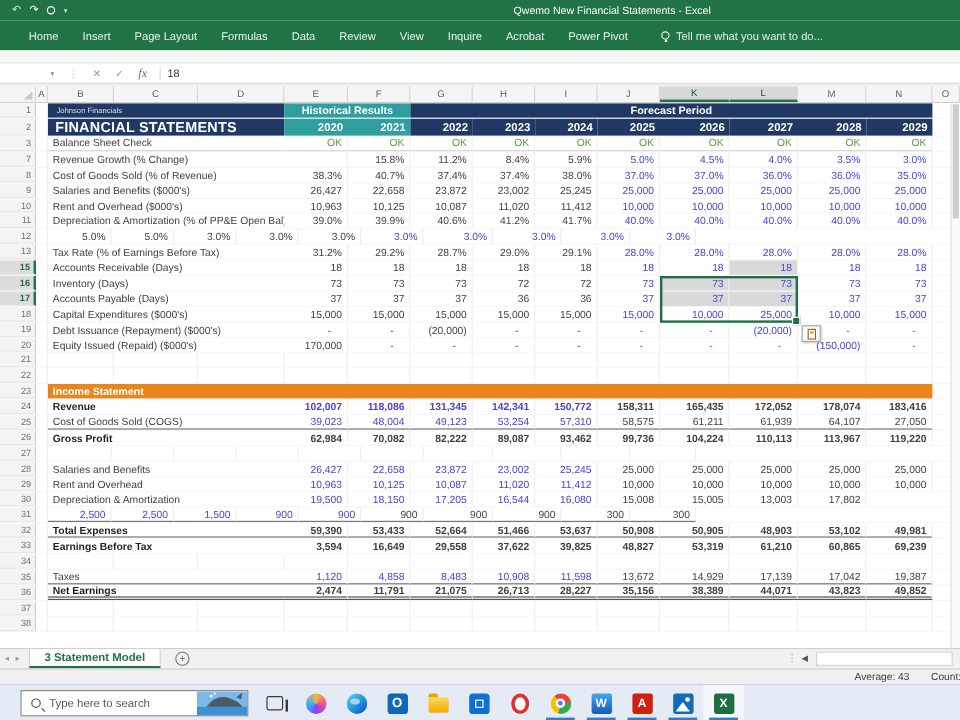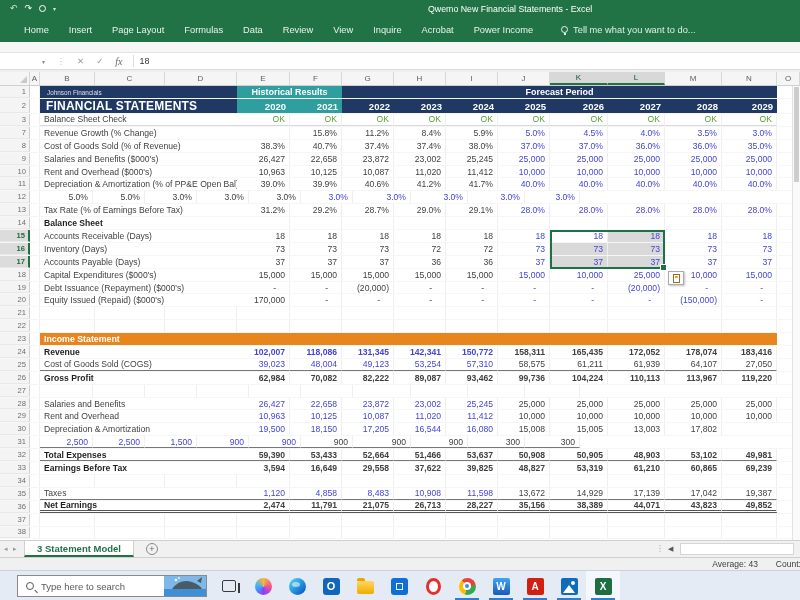--- a/index.html
+++ b/index.html
@@ -143,21 +143,21 @@
     <div class="rtabs" id="rtabs">
         <span class="rtab">Home</span>
         <span class="rtab">Insert</span>
         <span class="rtab">Page Layout</span>
         <span class="rtab">Formulas</span>
         <span class="rtab">Data</span>
         <span class="rtab">Review</span>
         <span class="rtab">View</span>
         <span class="rtab">Inquire</span>
         <span class="rtab">Acrobat</span>
-        <span class="rtab">Power Income</span>
+        <span class="rtab">Power Pivot</span>
       </div>
     <div class="tellme">
       <span class="bulb"></span>
       <span>Tell me what you want to do...</span>
     </div>
   </div>
   <div class="ribstrip"></div>
 
   <div class="fbar">
     <div class="namebox"></div>
@@ -337,36 +337,20 @@
           <div class="val vk" style="width: 52px;">29.0%</div>
           <div class="val vk" style="width: 52px;">29.1%</div>
           <div class="val vb" style="width: 52px;">28.0%</div>
           <div class="val vb" style="width: 58px;">28.0%</div>
           <div class="val vb" style="width: 57px;">28.0%</div>
           <div class="val vb" style="width: 57px;">28.0%</div>
           <div class="val vb" style="width: 55px;">28.0%</div>
           <div class="co" style="width: 23px;"></div>
         </div>
         <div class="grow">
-          <div class="gut" style="width: 30px;">14</div>
-          <div class="ca" style="width: 10px;"></div>
-          <div class="lab lbold" style="width: 197px;">Balance Sheet</div>
-          <div class="val vk" style="width: 53px;"></div>
-          <div class="val vk" style="width: 52px;"></div>
-          <div class="val vk" style="width: 52px;"></div>
-          <div class="val vk" style="width: 52px;"></div>
-          <div class="val vk" style="width: 52px;"></div>
-          <div class="val vk" style="width: 52px;"></div>
-          <div class="val vk" style="width: 58px;"></div>
-          <div class="val vk" style="width: 57px;"></div>
-          <div class="val vk" style="width: 57px;"></div>
-          <div class="val vk" style="width: 55px;"></div>
-          <div class="co" style="width: 23px;"></div>
-        </div>
-        <div class="grow">
           <div class="gut gutsel" style="width: 30px;">15</div>
           <div class="ca" style="width: 10px;"></div>
           <div class="lab" style="width: 197px;">Accounts Receivable (Days)</div>
           <div class="val vk" style="width: 53px;">18</div>
           <div class="val vk" style="width: 52px;">18</div>
           <div class="val vk" style="width: 52px;">18</div>
           <div class="val vk" style="width: 52px;">18</div>
           <div class="val vk" style="width: 52px;">18</div>
           <div class="val vb" style="width: 52px;">18</div>
           <div class="val vb selc act" style="width: 58px;">18</div>

